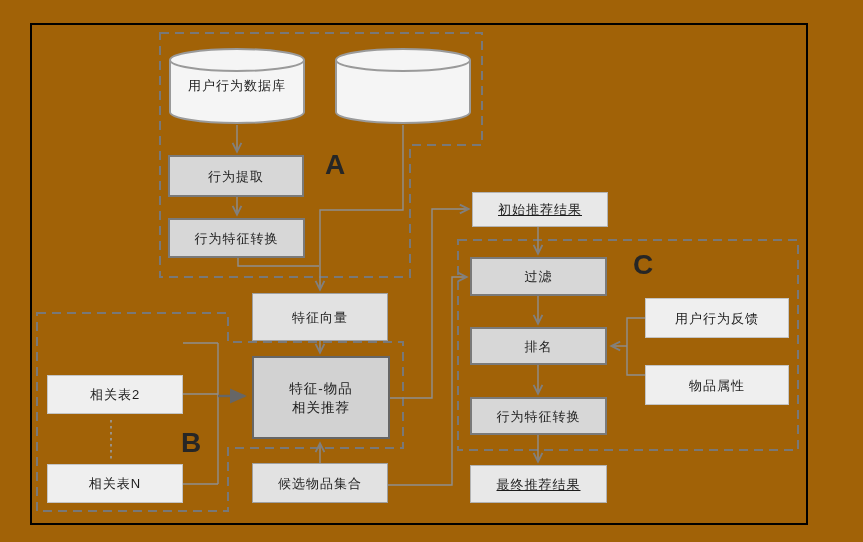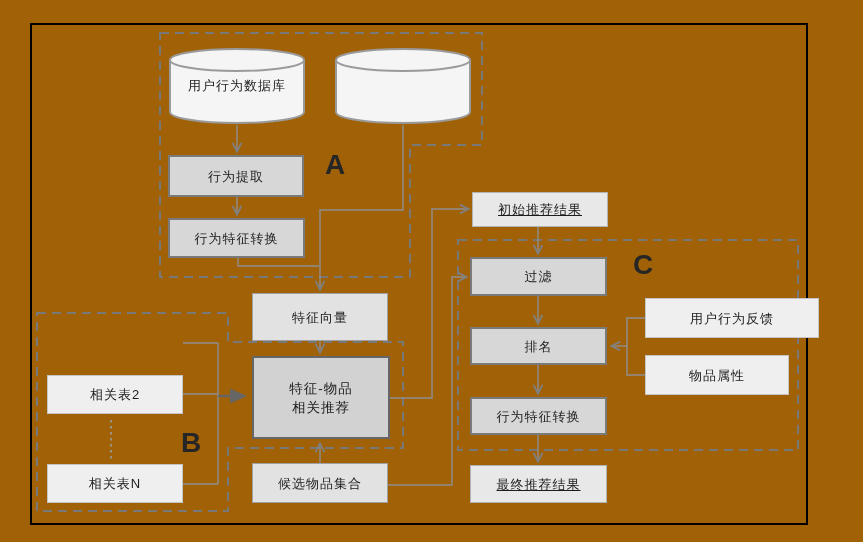--- a/index.html
+++ b/index.html
@@ -113,23 +113,23 @@
   <div class="node medium" style="left:252px;top:463px;width:136px;height:40px">候选物品集合</div>
 
   <div class="node lighter" style="left:472px;top:192px;width:136px;height:35px">初始推荐结果</div>
 
   <div class="node process" style="left:470px;top:257px;width:137px;height:39px">过滤</div>
 
   <div class="node process" style="left:470px;top:327px;width:137px;height:38px">排名</div>
 
   <div class="node process" style="left:470px;top:397px;width:137px;height:38px">行为特征转换</div>
 
-  <div class="node light" style="left:645px;top:298px;width:174px;height:40px">用户行为反馈</div>
+  <div class="node light" style="left:645px;top:298px;width:144px;height:40px">用户行为反馈</div>
 
-  <div class="node light" style="left:645px;top:355px;width:144px;height:40px">物品属性</div>
+  <div class="node light" style="left:645px;top:365px;width:144px;height:40px">物品属性</div>
 
   <div class="node lighter" style="left:470px;top:465px;width:137px;height:38px">最终推荐结果</div>
 
   <div class="region-label" style="left:325px;top:149px">A</div>
   <div class="region-label" style="left:181px;top:427px">B</div>
   <div class="region-label" style="left:633px;top:249px">C</div>
 
 </div>
 
 </body></html>

